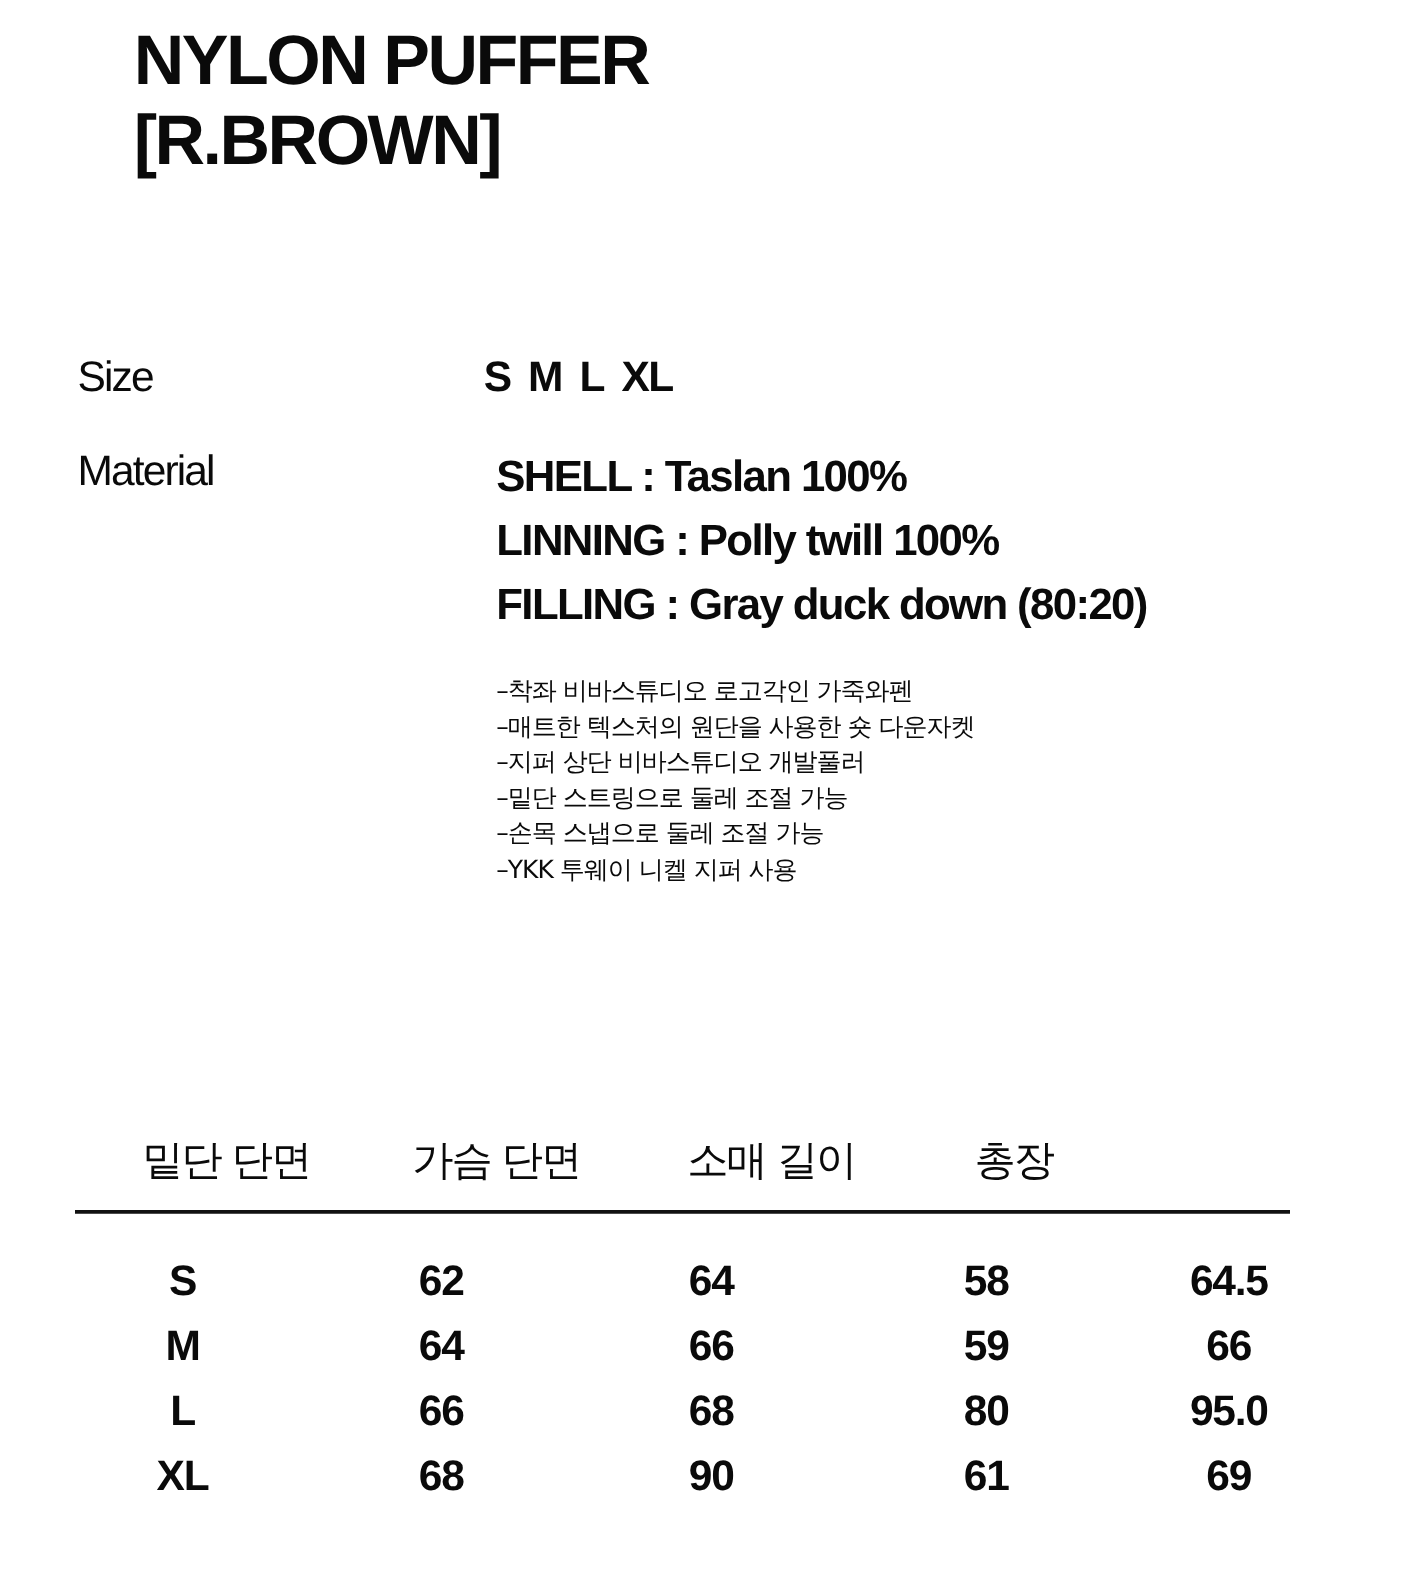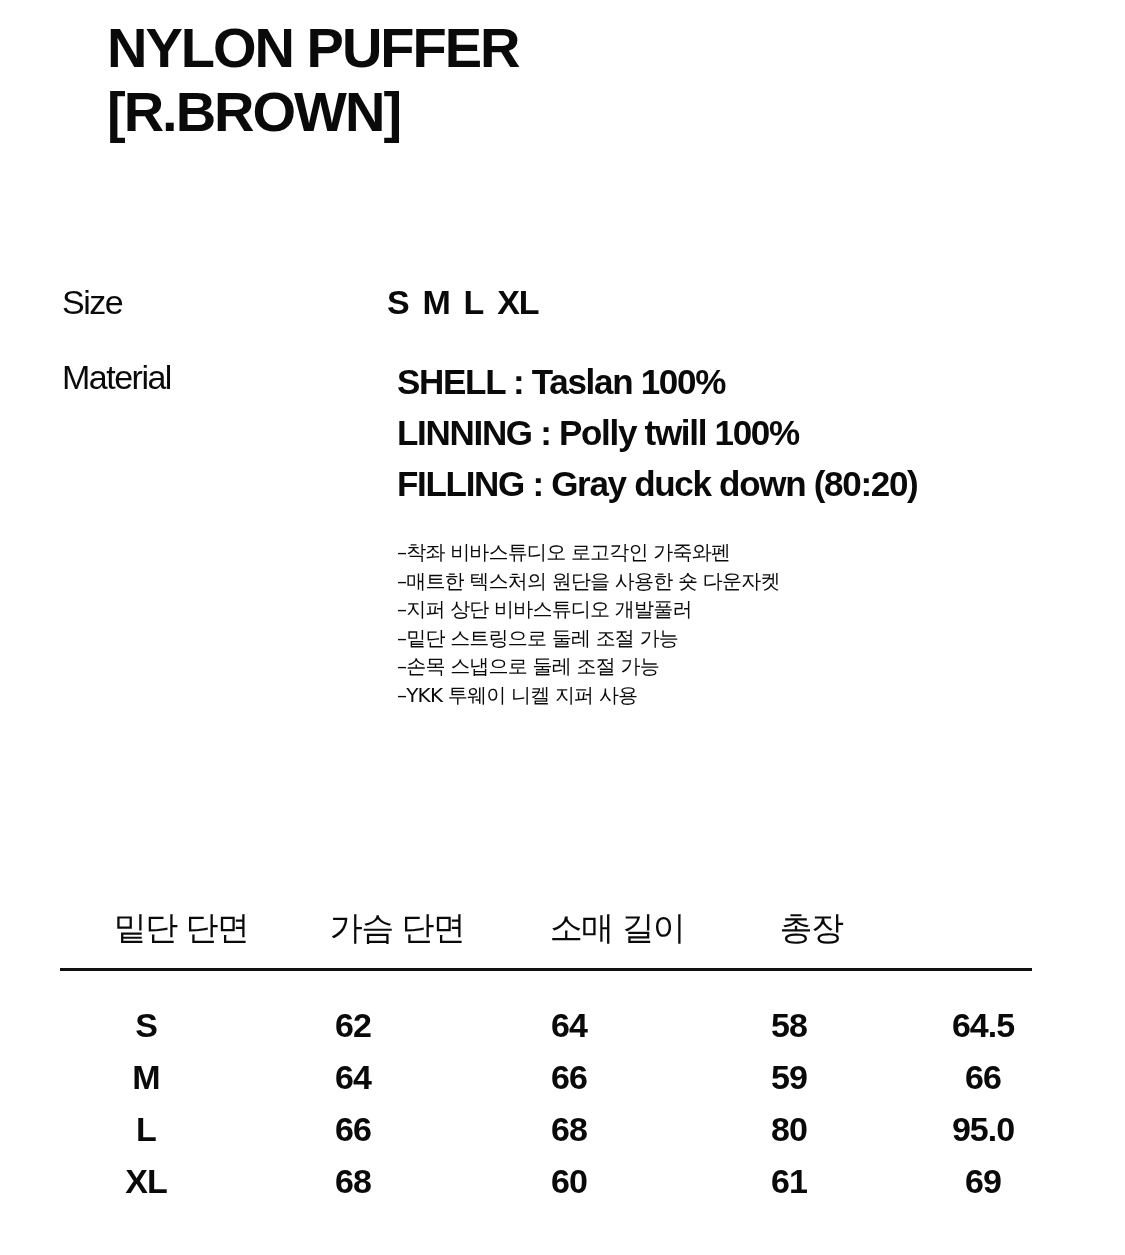--- a/index.html
+++ b/index.html
@@ -164,17 +164,17 @@
   <div class="row body-row">
     <div class="cell c0">L</div>
     <div class="cell c1">66</div>
     <div class="cell c2">68</div>
     <div class="cell c3">80</div>
     <div class="cell c4">95.0</div>
   </div>
   <div class="row body-row">
     <div class="cell c0">XL</div>
     <div class="cell c1">68</div>
-    <div class="cell c2">60</div>
+    <div class="cell c2">90</div>
     <div class="cell c3">61</div>
     <div class="cell c4">69</div>
   </div>
 </div>
 
 </body></html>

